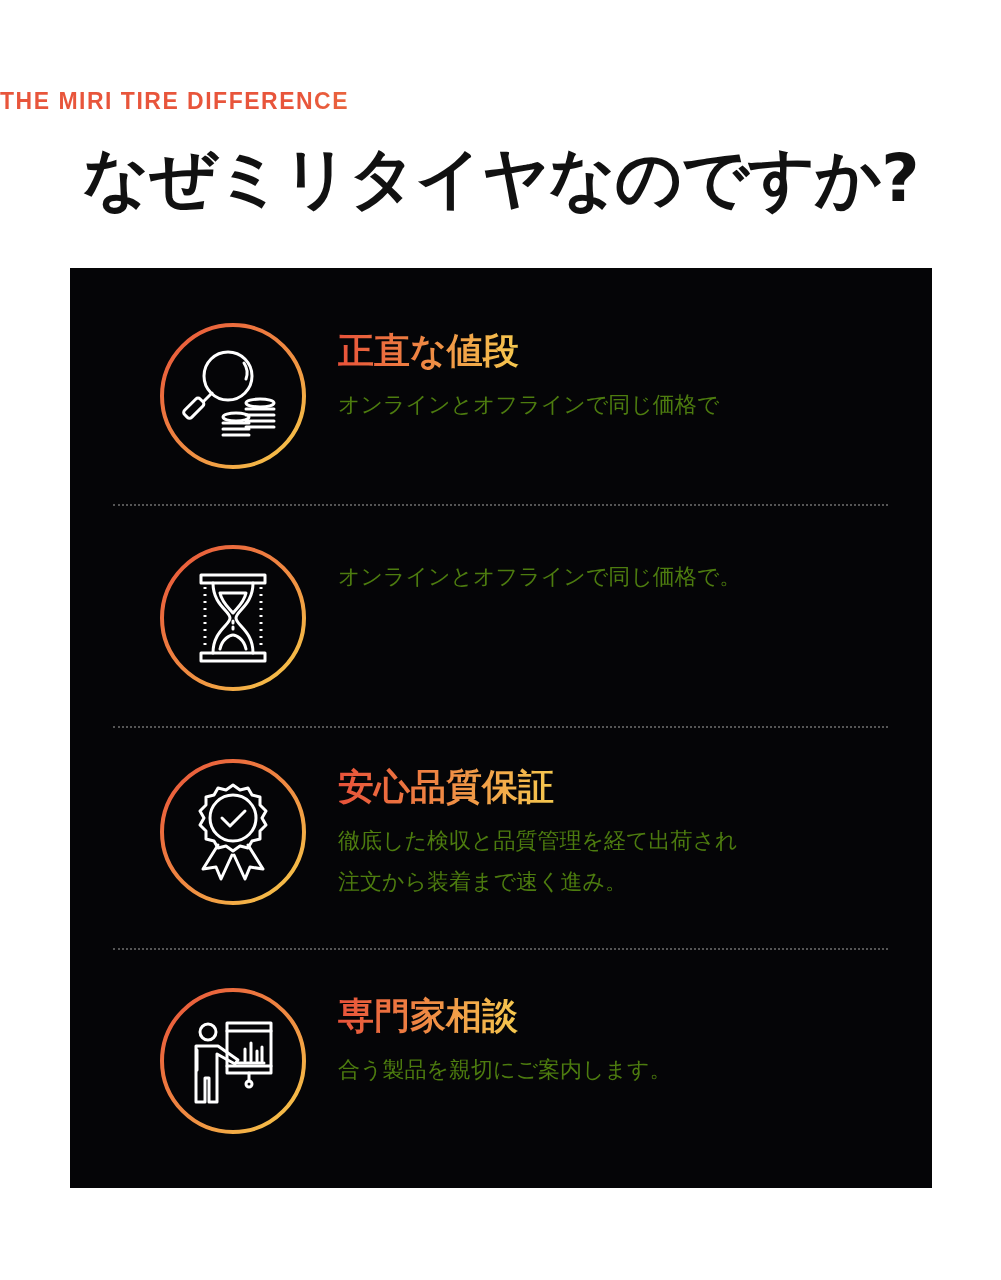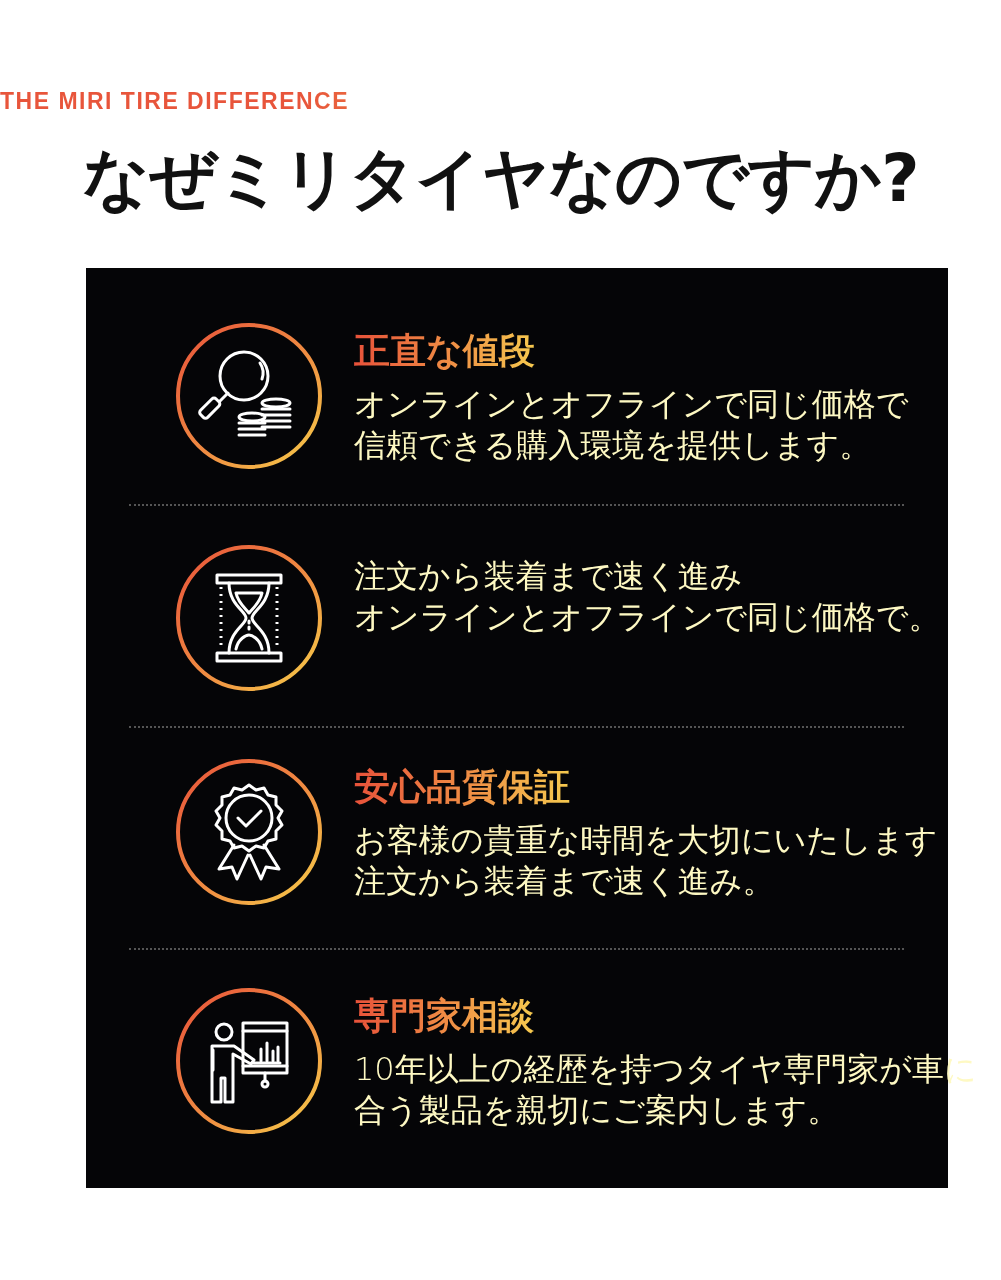--- a/index.html
+++ b/index.html
@@ -16,34 +16,33 @@
       -webkit-background-clip: text; background-clip: text; color: transparent;
     }
     .title {
       position: absolute; top: 134px; left: 0; width: 1001px; text-align: center;
       font-size: 66px; font-weight: 900; color: #111111; letter-spacing: -1px;
       line-height: 90px;
     }
     .panel {
       position: absolute; left: 70px; top: 268px; width: 862px; height: 920px;
       background: #050507;
-      margin-left: 16px;
     }
     .item { position: absolute; left: 0; width: 862px; height: 222px; }
     .icon-wrap { position: absolute; left: 88px; top: 53px; width: 150px; height: 150px; }
     .icon-wrap svg { width: 150px; height: 150px; display: block; }
     .text { position: absolute; left: 268px; top: 58px; }
     .heading {
       font-size: 36px; font-weight: bold; line-height: 50px; white-space: nowrap;
       background: linear-gradient(90deg, #e8523a 0%, #ef8a44 50%, #f6c94f 100%);
       -webkit-background-clip: text; background-clip: text; color: transparent;
       display: inline-block;
     }
     .desc {
-      margin-top: 8px; color: #fef9c3; font-size: 32px; line-height: 41px;
+      margin-top: 8px; color: #4d7c0f; font-size: 22px; line-height: 41px;
       white-space: nowrap; font-weight: 300;
     }
     .divider {
       position: absolute; left: 43px; width: 775px; height: 0;
       border-top: 2px dotted #555555;
     }
   </style>
 </head>
 <body>
 
@@ -75,21 +74,20 @@
           <path d="M88 88 h28 M88 94 h28 M88 100 h28 M88 106 h28"></path>
           <ellipse cx="78" cy="96" rx="13" ry="4"></ellipse>
           <path d="M65 102 h26 M65 108 h26 M65 114 h26"></path>
         </g>
       </svg>
     </div>
     <div class="text">
       <div class="heading">正直な値段</div>
       <div class="desc">
         <div>オンラインとオフラインで同じ価格で</div>
-        <div>信頼できる購入環境を提供します。</div>
       </div>
     </div>
   </div>
   <div class="divider" style="top:236px"></div>
 
   <div class="item" style="top:222px">
     <div class="icon-wrap">
       <svg viewBox="0 0 150 150">
         <circle cx="75" cy="75" r="71" fill="none" stroke="url(#ringGrad)" stroke-width="4"></circle>
         <g fill="none" stroke="#ffffff" stroke-width="3" stroke-linecap="round" stroke-linejoin="round">
@@ -102,21 +100,20 @@
           <path d="M75 78 v2 M75 84 v2"></path>
         </g>
         <g stroke="#ffffff" stroke-width="3" stroke-dasharray="2 5">
           <path d="M47 44 v62"></path>
           <path d="M103 44 v62"></path>
         </g>
       </svg>
     </div>
     <div class="text">
       <div class="desc">
-        <div>注文から装着まで速く進み</div>
         <div>オンラインとオフラインで同じ価格で。</div>
       </div>
     </div>
   </div>
   <div class="divider" style="top:458px"></div>
 
   <div class="item" style="top:436px">
     <div class="icon-wrap">
       <svg viewBox="0 0 150 150">
         <circle cx="75" cy="75" r="71" fill="none" stroke="url(#ringGrad)" stroke-width="4"></circle>
@@ -125,21 +122,21 @@
           <circle cx="75" cy="61" r="23"></circle>
           <path d="M64 61 l8 8 15-15"></path>
           <path d="M60 88 L45 112 L58 110 L63 122 L74 98"></path>
           <path d="M90 88 L105 112 L92 110 L87 122 L76 98"></path>
         </g>
       </svg>
     </div>
     <div class="text">
       <div class="heading">安心品質保証</div>
       <div class="desc">
-        <div>お客様の貴重な時間を大切にいたします</div>
+        <div>徹底した検収と品質管理を経て出荷され</div>
         <div>注文から装着まで速く進み。</div>
       </div>
     </div>
   </div>
   <div class="divider" style="top:680px"></div>
 
   <div class="item" style="top:665px">
     <div class="icon-wrap">
       <svg viewBox="0 0 150 150">
         <circle cx="75" cy="75" r="71" fill="none" stroke="url(#ringGrad)" stroke-width="4"></circle>
@@ -152,19 +149,18 @@
           <path d="M80 77 h26"></path>
           <path d="M87 75 v-12 M93 75 v-18 M99 75 v-10 M104 75 v-14"></path>
           <path d="M91 87 v8"></path>
           <circle cx="91" cy="98" r="3"></circle>
         </g>
       </svg>
     </div>
     <div class="text">
       <div class="heading">専門家相談</div>
       <div class="desc">
-        <div>10年以上の経歴を持つタイヤ専門家が車に</div>
         <div>合う製品を親切にご案内します。</div>
       </div>
     </div>
   </div>
 
 </div>
 
 </body></html>

